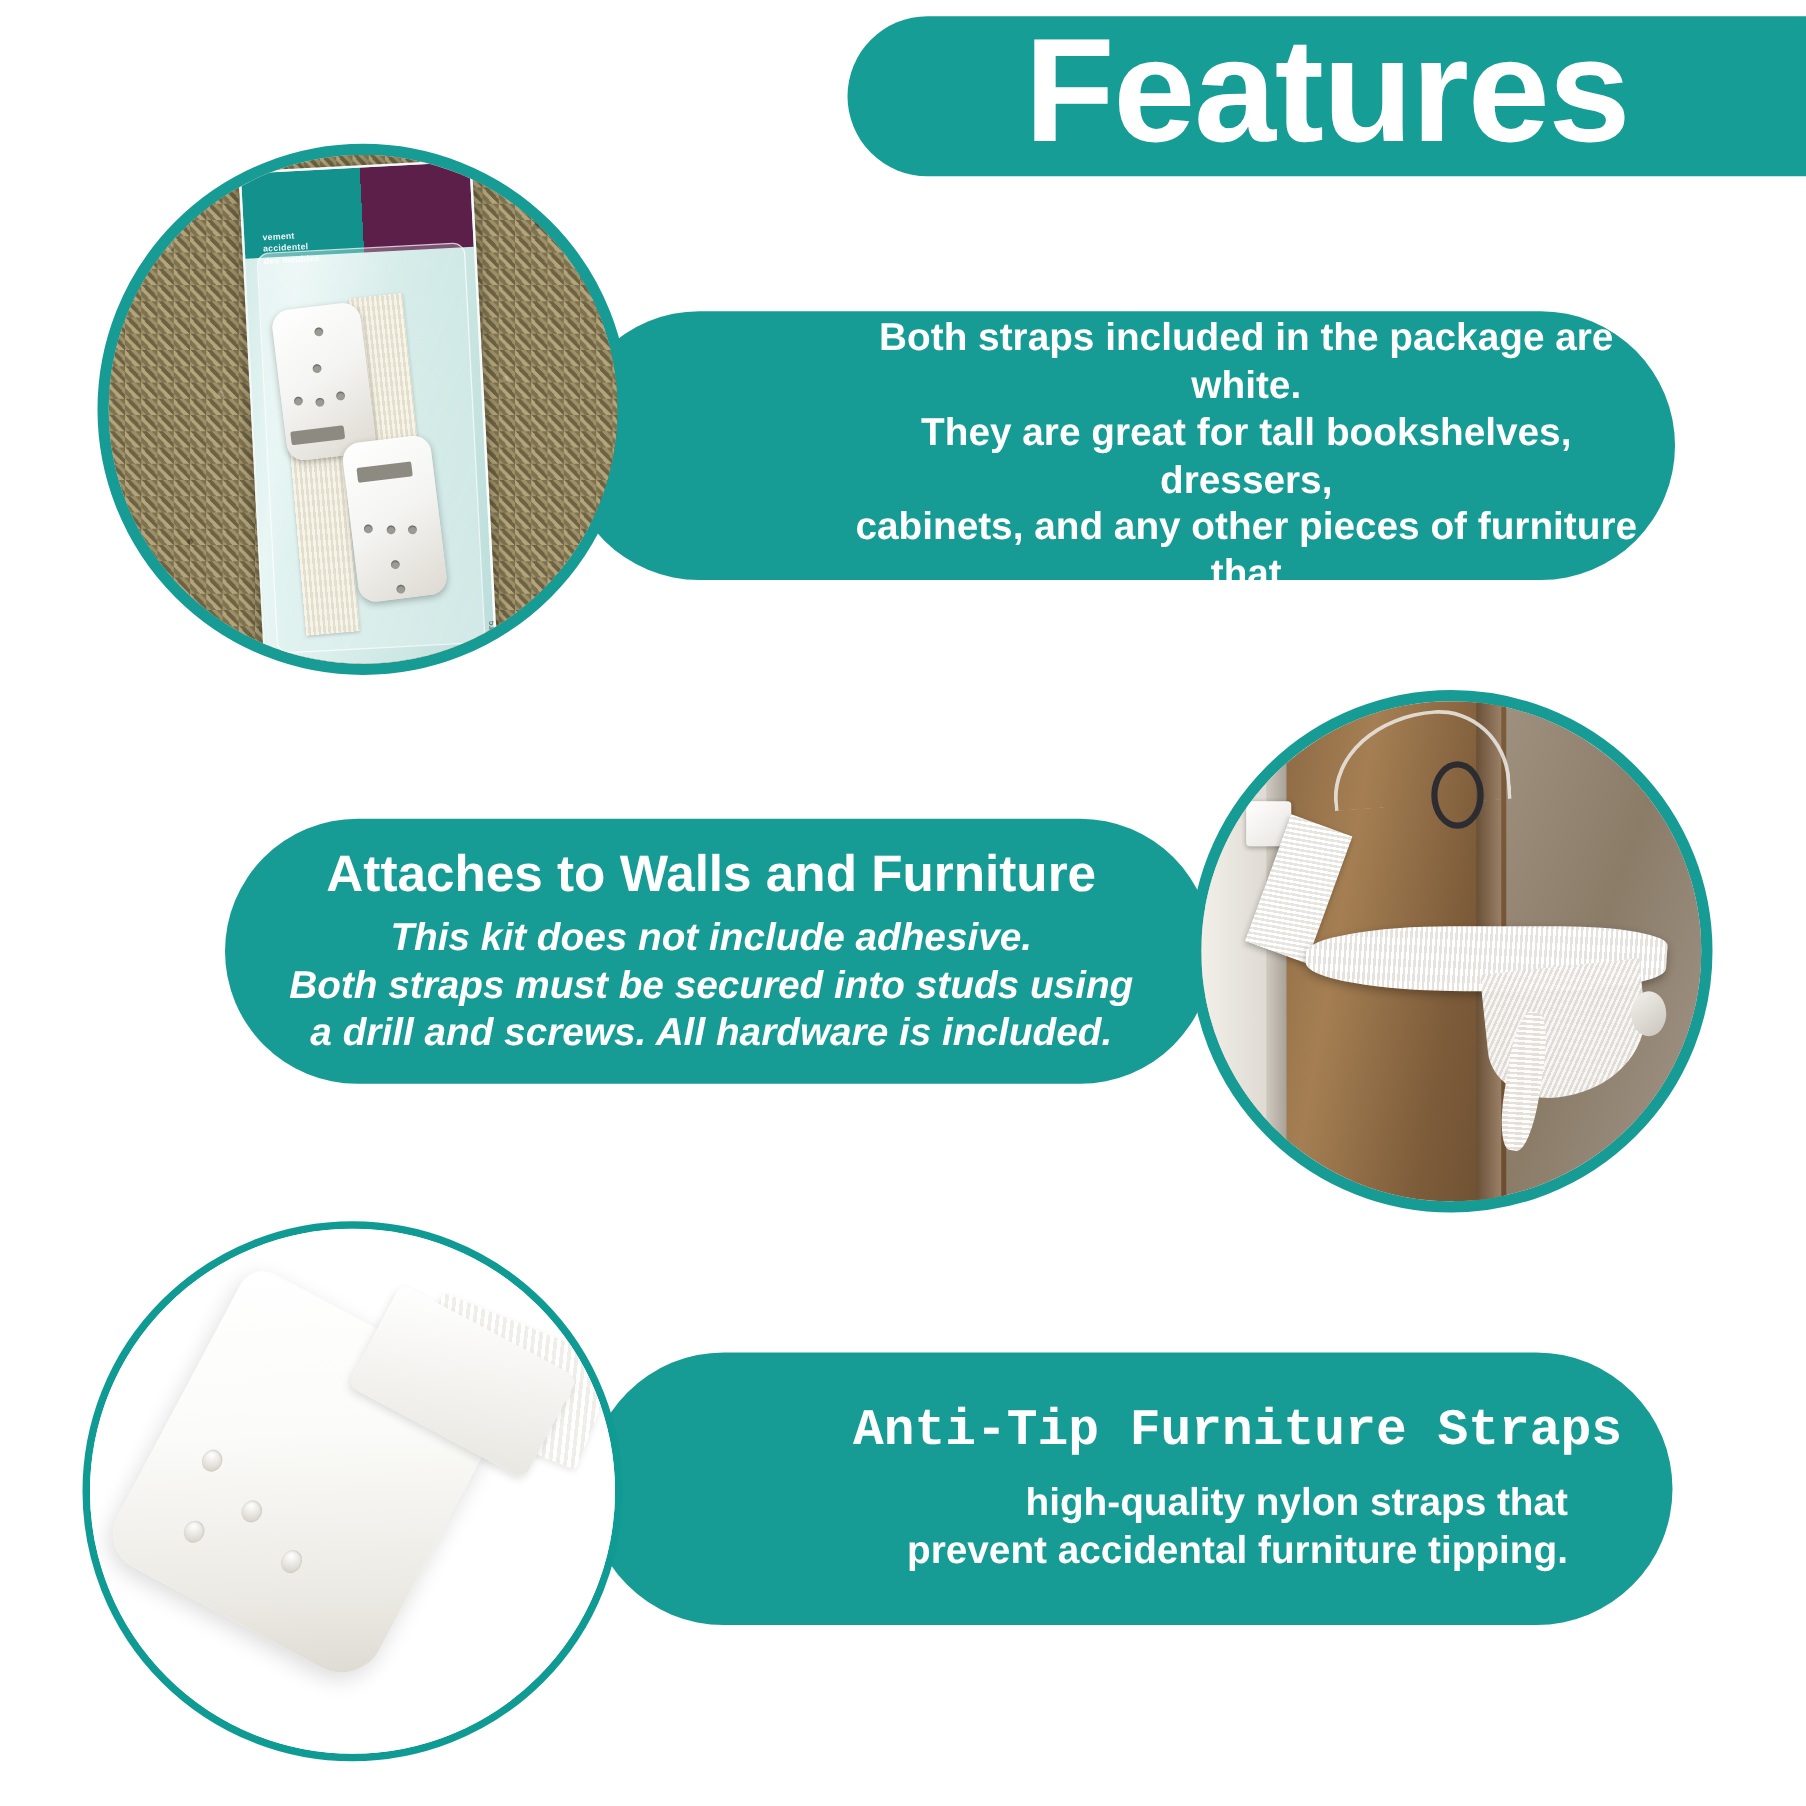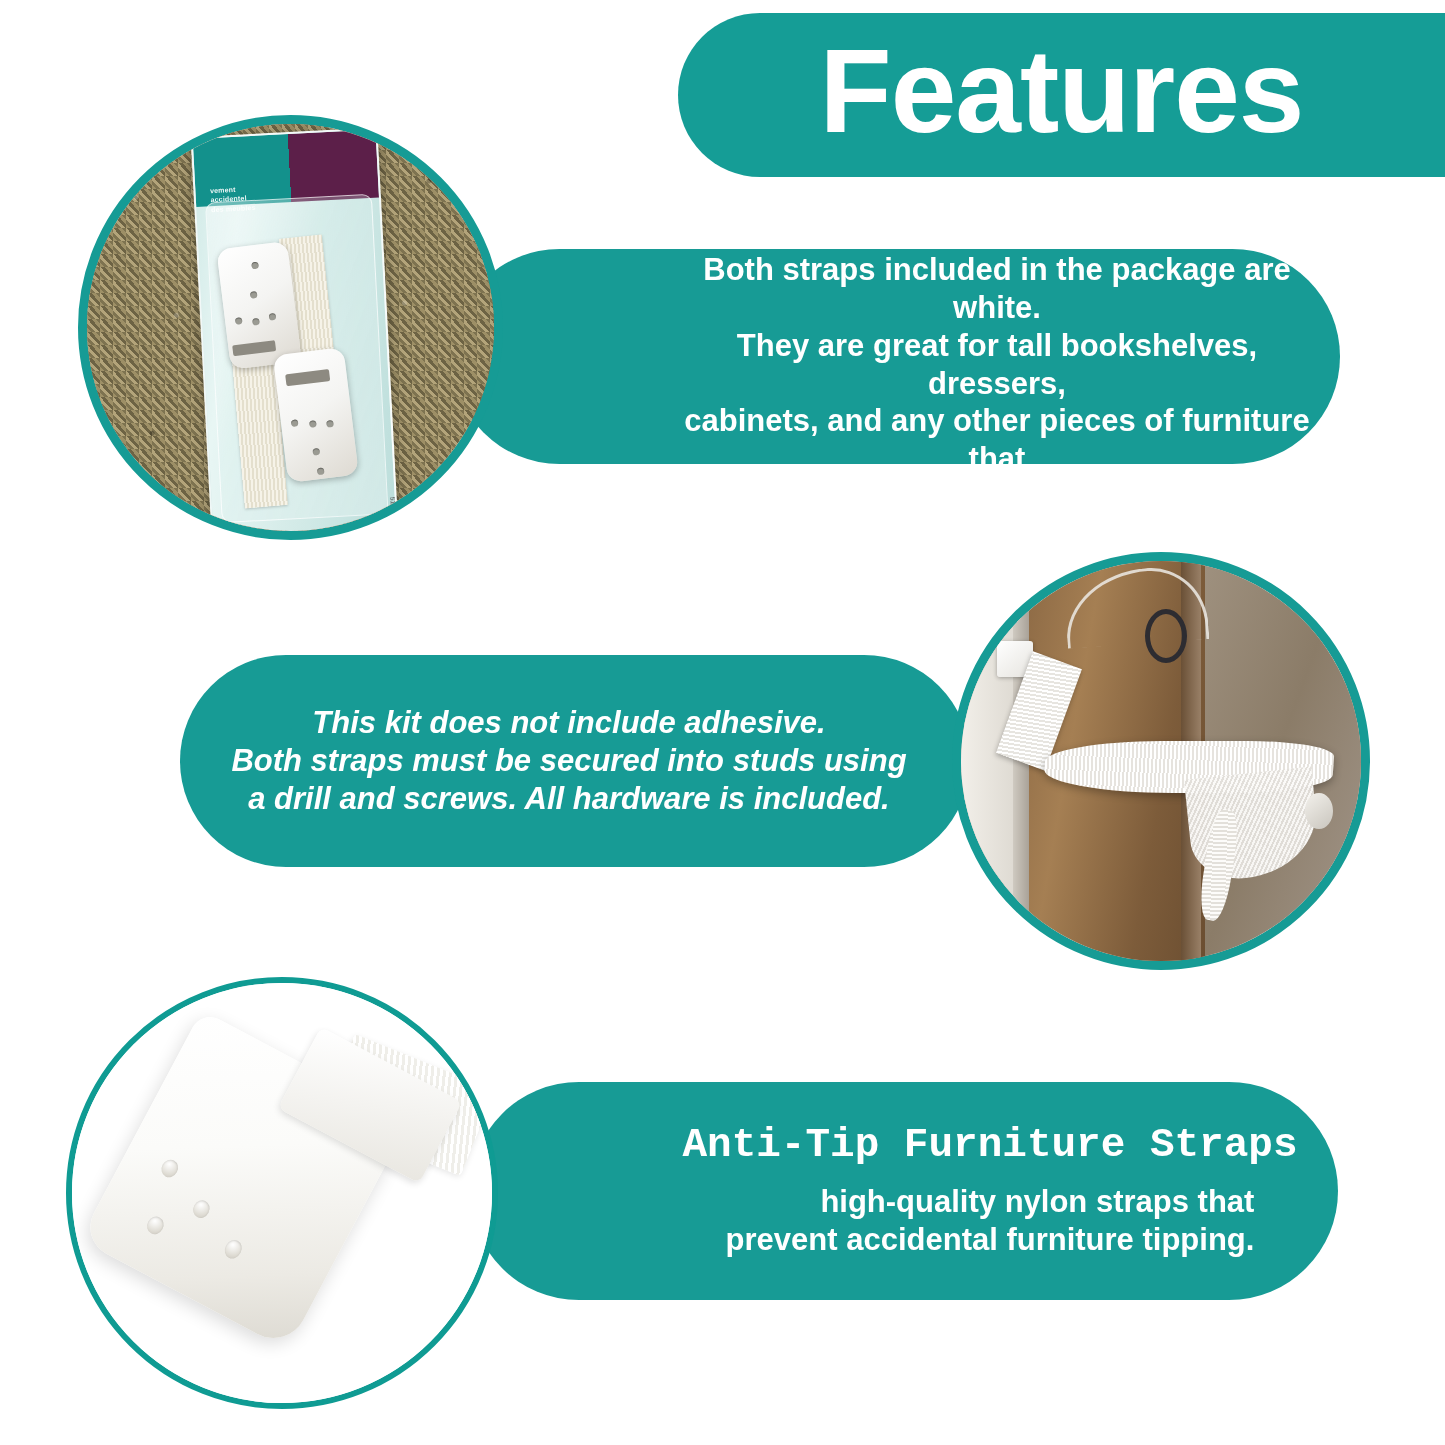--- a/index.html
+++ b/index.html
@@ -6,21 +6,21 @@
   body{
     width:1445px;height:1445px;
     background:#ffffff;
     font-family:"Liberation Sans", sans-serif;
     overflow:hidden;
   }
   #stage{position:relative;width:1445px;height:1445px;overflow:hidden;background:#fff;}
 
   
   .header-banner{
-    position:absolute;left:678px;top:13px;width:767px;height:164px;
+    position:absolute;left:678px;top:13px;width:767px;height:128px;
     background:#159d96;
     border-radius:86px 0 0 86px;
     display:flex;align-items:center;justify-content:center;
   }
   .header-title{
     color:#ffffff;
     font-size:118px;
     font-weight:bold;
     letter-spacing:-1px;
     line-height:1;
@@ -279,20 +279,21 @@
             <span class="dot" style="left:40%;top:76%"></span>
             <span class="dot" style="left:42%;top:92%"></span>
           </div>
         </div>
         <div class="pkg-sku">5142</div>
       </div>
     </div>
   </div>
 
   <div class="panel" id="panel-2">
+    <div class="panel-title">Attaches to Walls and Furniture</div>
     <div class="panel-body" style="white-space:pre-line;font-style:italic;">This kit does not include adhesive.
 Both straps must be secured into studs using
 a drill and screws. All hardware is included.</div>
   </div>
 
   <div class="photo" id="photo-2">
     <div class="photo-inner">
       <div class="scene2">
         <div class="bg-right"></div>
         <div class="furn"></div>

